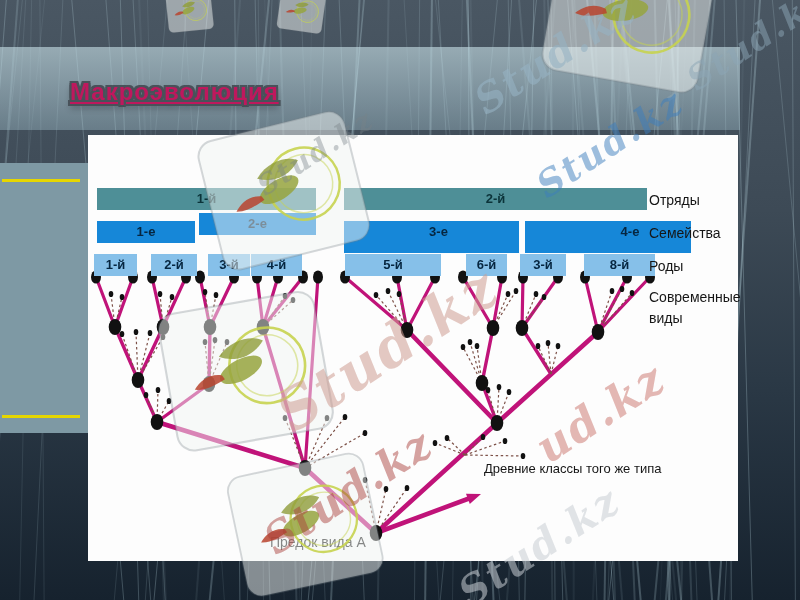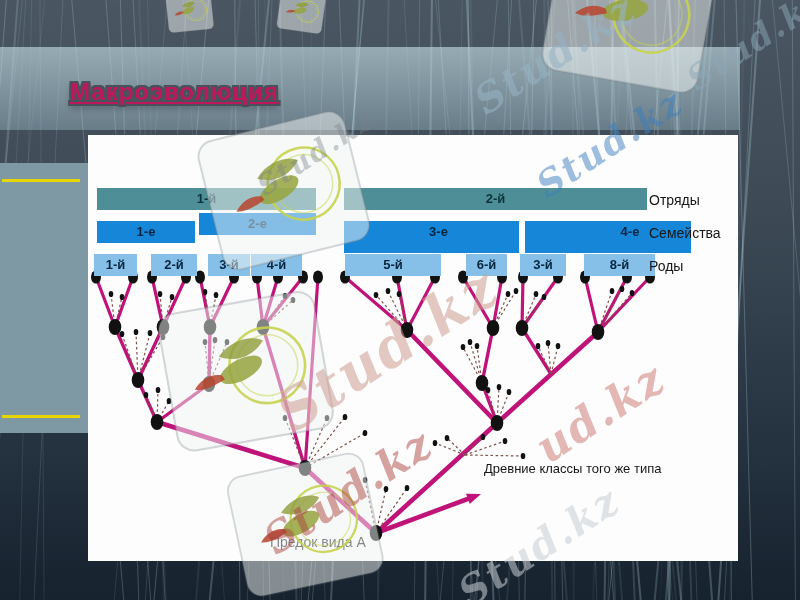--- a/index.html
+++ b/index.html
@@ -310,20 +310,22 @@
         <div class="side-label" style="top: 88px;">Семейства</div>
         <div class="bar" style="left: 6px; top: 119px; width: 43px; height: 22px; background: linear-gradient(rgb(134, 192, 233), rgb(134, 192, 233)); color: rgb(6, 38, 64); line-height: 22px;">1-й</div>
         <div class="bar" style="left: 63px; top: 119px; width: 46px; height: 22px; background: linear-gradient(rgb(134, 192, 233), rgb(134, 192, 233)); color: rgb(6, 38, 64); line-height: 22px;">2-й</div>
         <div class="bar" style="left: 120px; top: 119px; width: 42px; height: 22px; background: linear-gradient(rgb(134, 192, 233), rgb(134, 192, 233)); color: rgb(6, 38, 64); line-height: 22px;">3-й</div>
         <div class="bar" style="left: 163px; top: 119px; width: 51px; height: 22px; background: linear-gradient(rgb(134, 192, 233), rgb(134, 192, 233)); color: rgb(6, 38, 64); line-height: 22px;">4-й</div>
         <div class="bar" style="left: 257px; top: 119px; width: 96px; height: 22px; background: linear-gradient(rgb(134, 192, 233), rgb(134, 192, 233)); color: rgb(6, 38, 64); line-height: 22px;">5-й</div>
         <div class="bar" style="left: 378px; top: 119px; width: 41px; height: 22px; background: linear-gradient(rgb(134, 192, 233), rgb(134, 192, 233)); color: rgb(6, 38, 64); line-height: 22px;">6-й</div>
         <div class="bar" style="left: 432px; top: 119px; width: 46px; height: 22px; background: linear-gradient(rgb(134, 192, 233), rgb(134, 192, 233)); color: rgb(6, 38, 64); line-height: 22px;">3-й</div>
         <div class="bar" style="left: 496px; top: 119px; width: 71px; height: 22px; background: linear-gradient(rgb(134, 192, 233), rgb(134, 192, 233)); color: rgb(6, 38, 64); line-height: 22px;">8-й</div>
         <div class="side-label" style="top: 121px;">Роды</div>
+        <div class="side-label" style="top: 152px; width: 90px;">Современные
+виды</div>
       </div>
     <div class="note" id="ancestor-note">Предок вида А</div>
     <div class="note" id="ancient-note">Древние классы того же типа</div>
   </div>
 
   <svg id="overlay-svg" width="800" height="600">
       <g transform="translate(625,8) rotate(10) scale(1.05)">
         <rect x="-70" y="-62" width="150" height="132" rx="16" fill="rgba(242,246,243,0.5)" stroke="rgba(120,130,135,0.3)" stroke-width="2"></rect>
         <circle cx="26" cy="2" r="36" fill="none" stroke="#c6d34f" stroke-width="2.5" opacity="0.9"></circle>
         <circle cx="26" cy="2" r="29" fill="none" stroke="rgba(198,211,79,0.5)" stroke-width="1.5"></circle>

